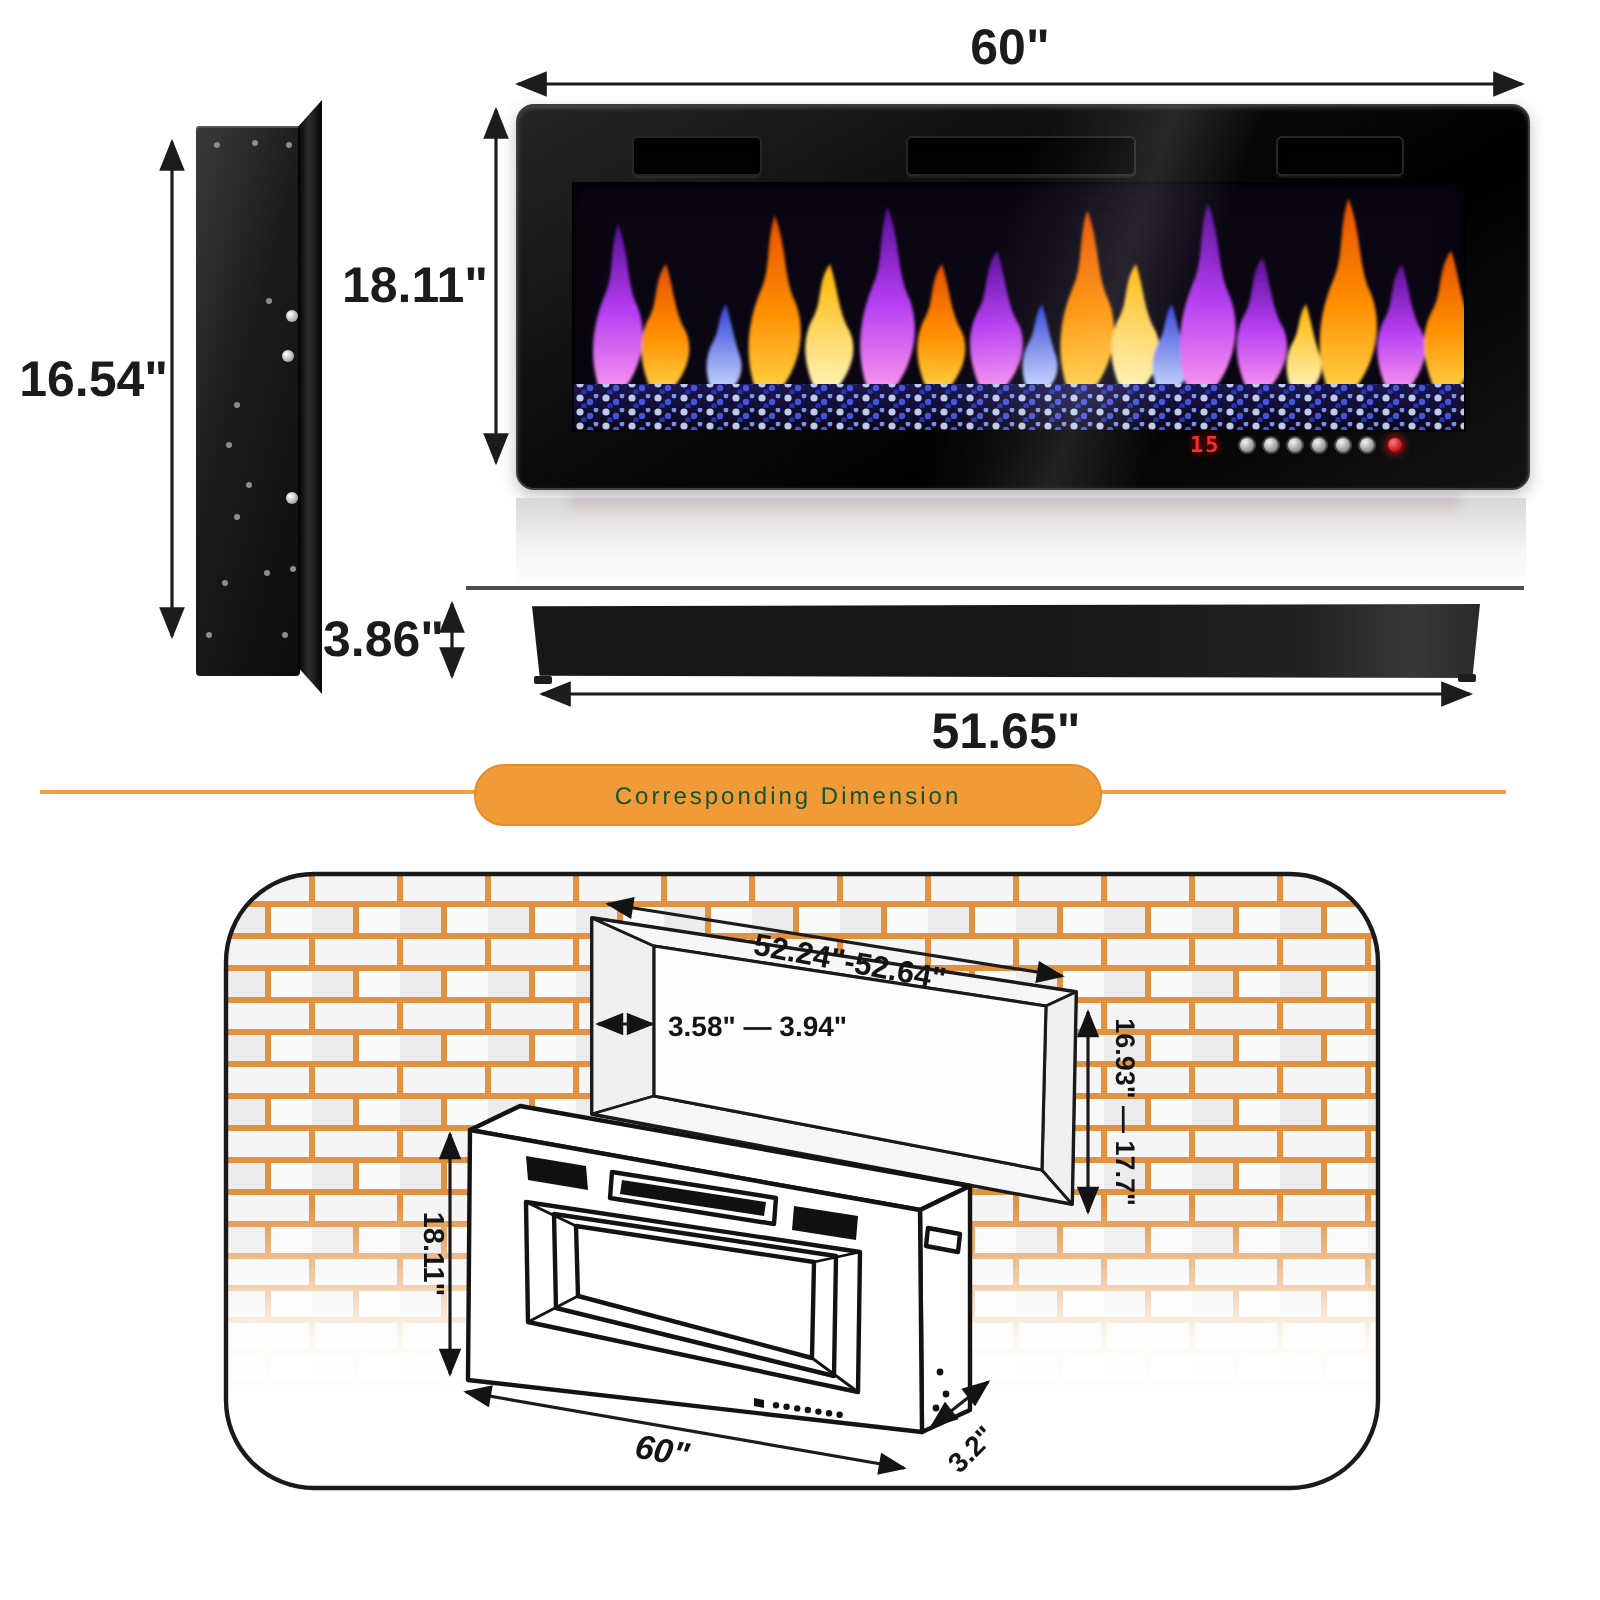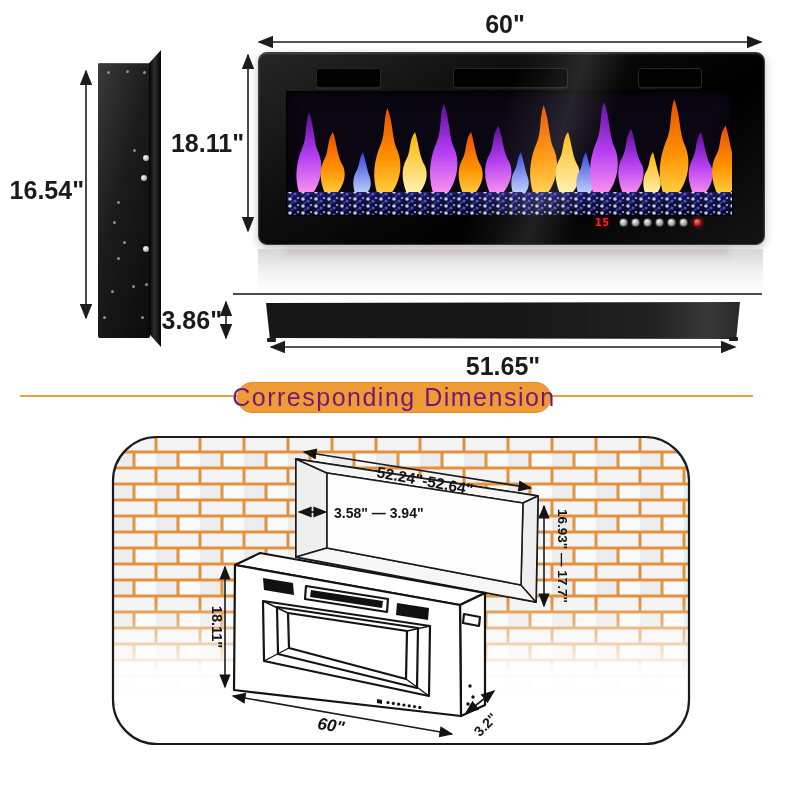--- a/index.html
+++ b/index.html
@@ -43,21 +43,21 @@
     background:linear-gradient(to bottom,rgba(90,60,140,.45),rgba(255,130,30,.15) 60%,transparent);}
   #shelf-line{left:233px;top:293px;width:529px;height:2px;background:#4c4c4c;}
   #base-bar{left:266px;top:302px;width:474px;height:37px;
     background:linear-gradient(to right,#171717 55%,#222 82%,#383838 93%,#2a2a2a);
     clip-path:polygon(0 3%,100% 0,99.2% 100%,.8% 97%);}
   .foot{position:absolute;width:9px;height:4px;background:#1d1d1d;border-radius:1px;}
   
   #banner-line{left:20px;top:395px;width:733px;height:2px;background:#ef9f3e;}
   #banner-pill{left:237px;top:382px;width:312px;height:29px;border-radius:15px;
     background:#f09b38;border:1px solid #e38d27;display:flex;align-items:center;justify-content:center;}
-  #banner-pill span{color:#701a75;font-size:25px;letter-spacing:1.5px;white-space:nowrap;}
+  #banner-pill span{color:#14532d;font-size:12px;letter-spacing:1.5px;white-space:nowrap;}
   
   svg{position:absolute;left:0;overflow:visible;}
   svg text{font-family:"Liberation Sans",sans-serif;fill:#141414;}
   .dimline{stroke:#1c1c1c;stroke-width:1.6;fill:none;}
   .sketch{stroke:#131313;stroke-width:2.2;fill:#fff;stroke-linejoin:round;}
   .sketch-thin{stroke:#131313;stroke-width:1.4;fill:none;stroke-linejoin:round;}
 </style>
 </head>
 <body>
 

